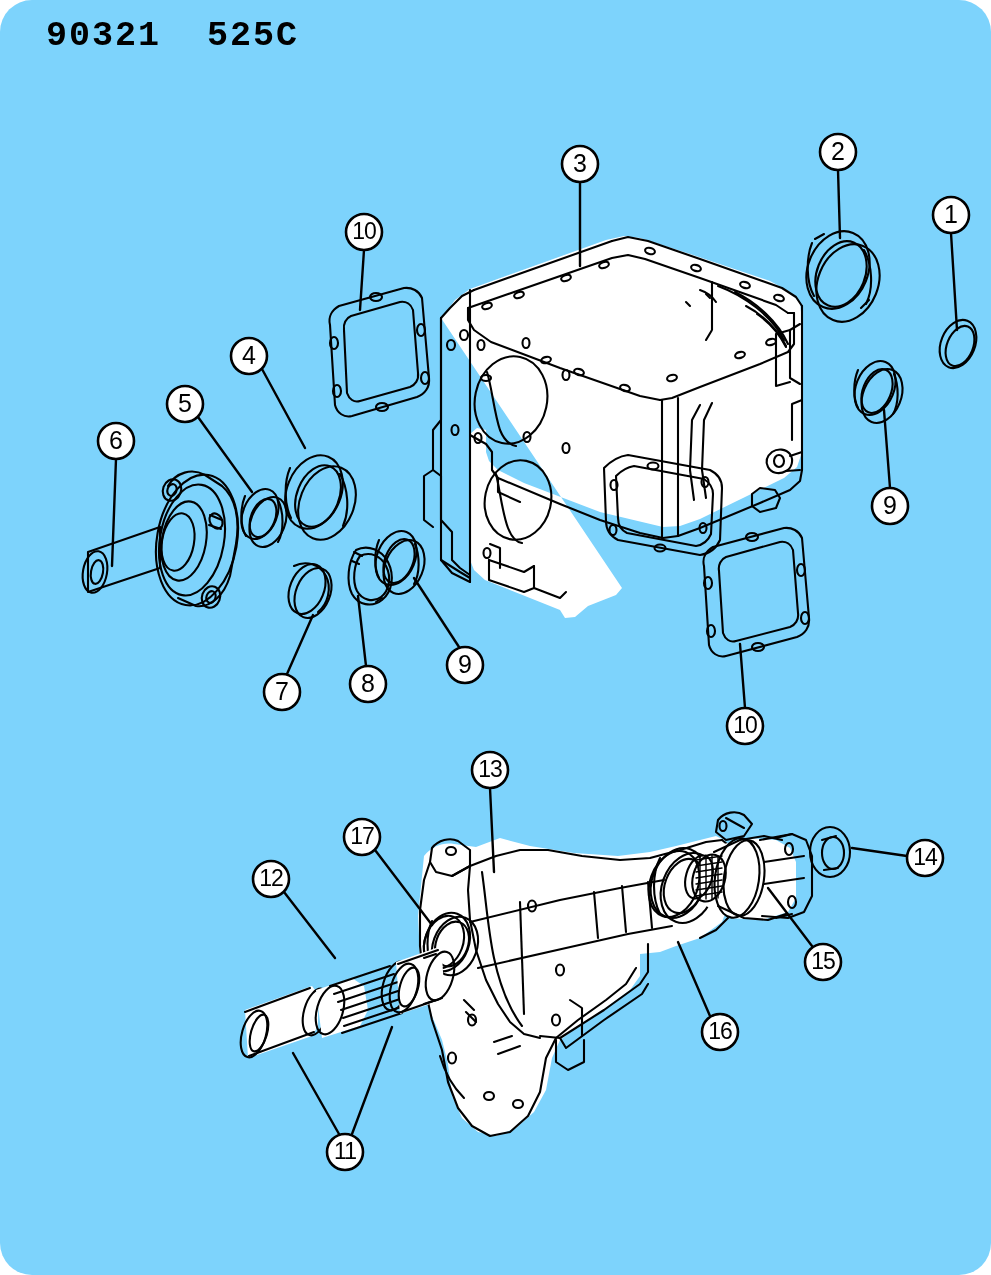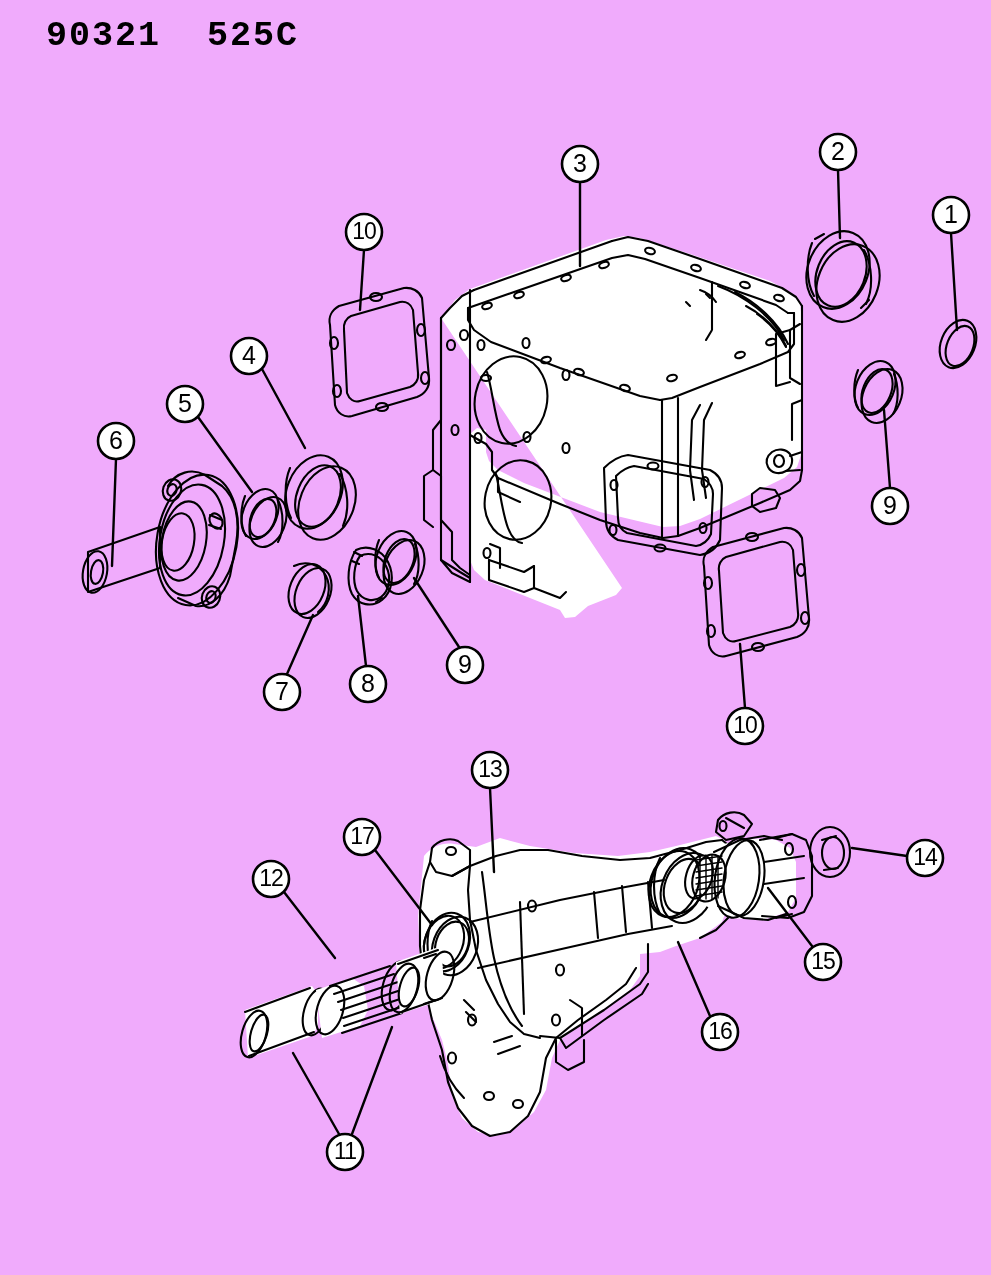--- a/index.html
+++ b/index.html
@@ -8,22 +8,23 @@
     padding: 0;
     background: #ffffff;
   }
   body {
     font-family: "Liberation Sans", sans-serif;
   }
   #page {
     position: relative;
     width: 991px;
     height: 1275px;
-    background: #f0abfc;
+    background: #7dd3fc;
     overflow: hidden;
+    border-radius: 32px;
   }
   #header-code {
     position: absolute;
     left: 46px;
     top: 16px;
     font-family: "Liberation Mono", monospace;
     font-size: 35px;
     font-weight: 700;
     letter-spacing: 2px;
     color: #000000;

